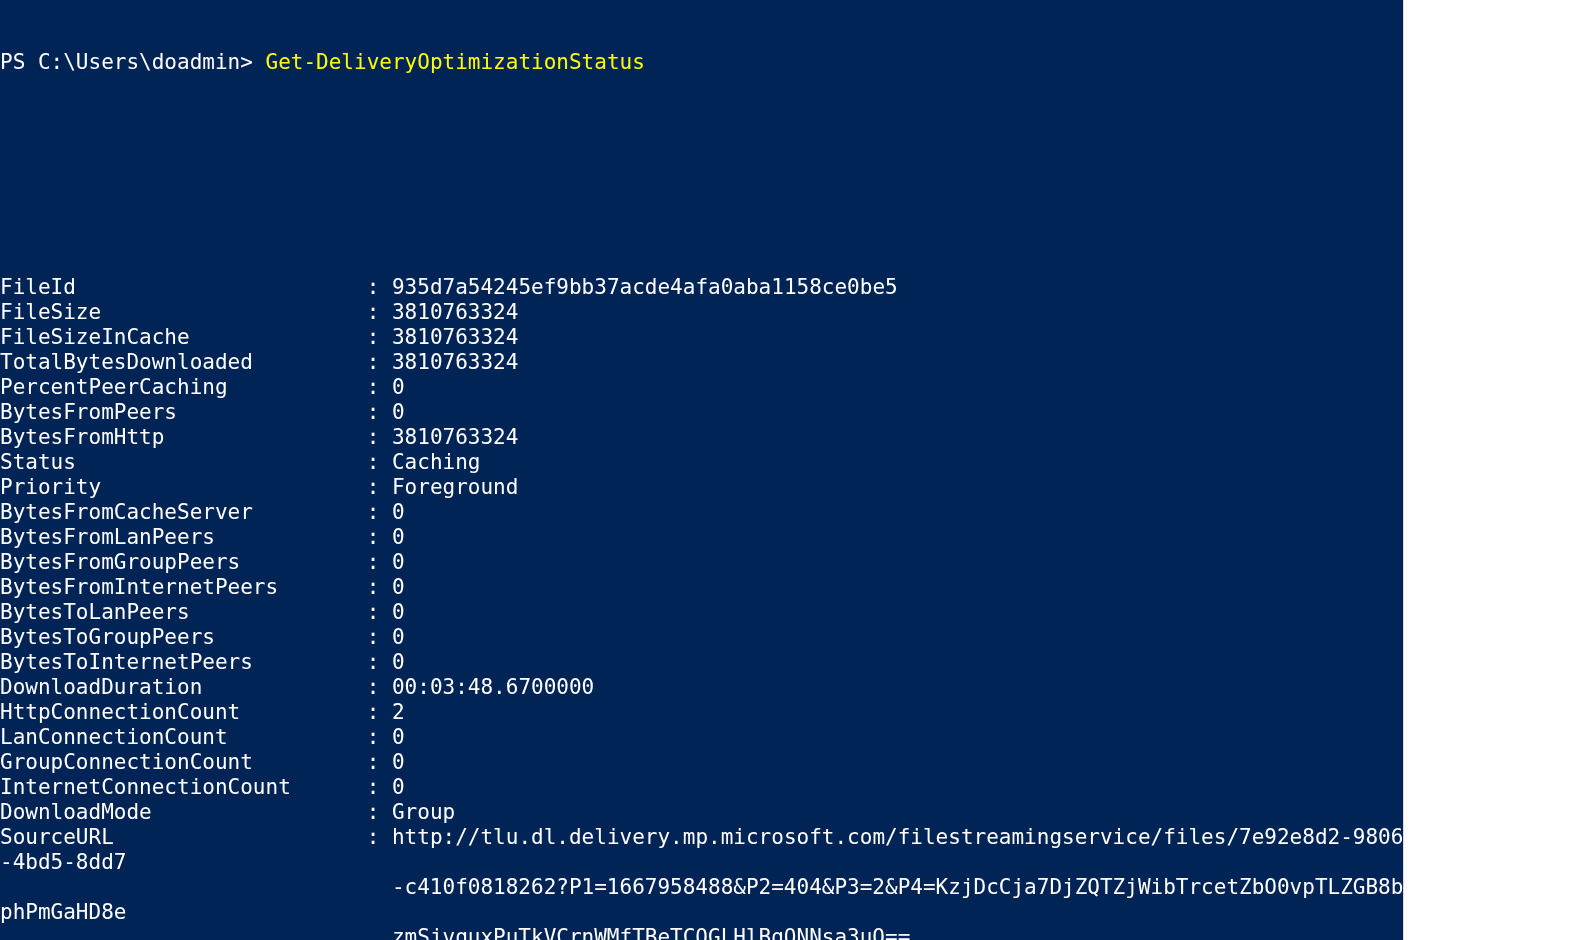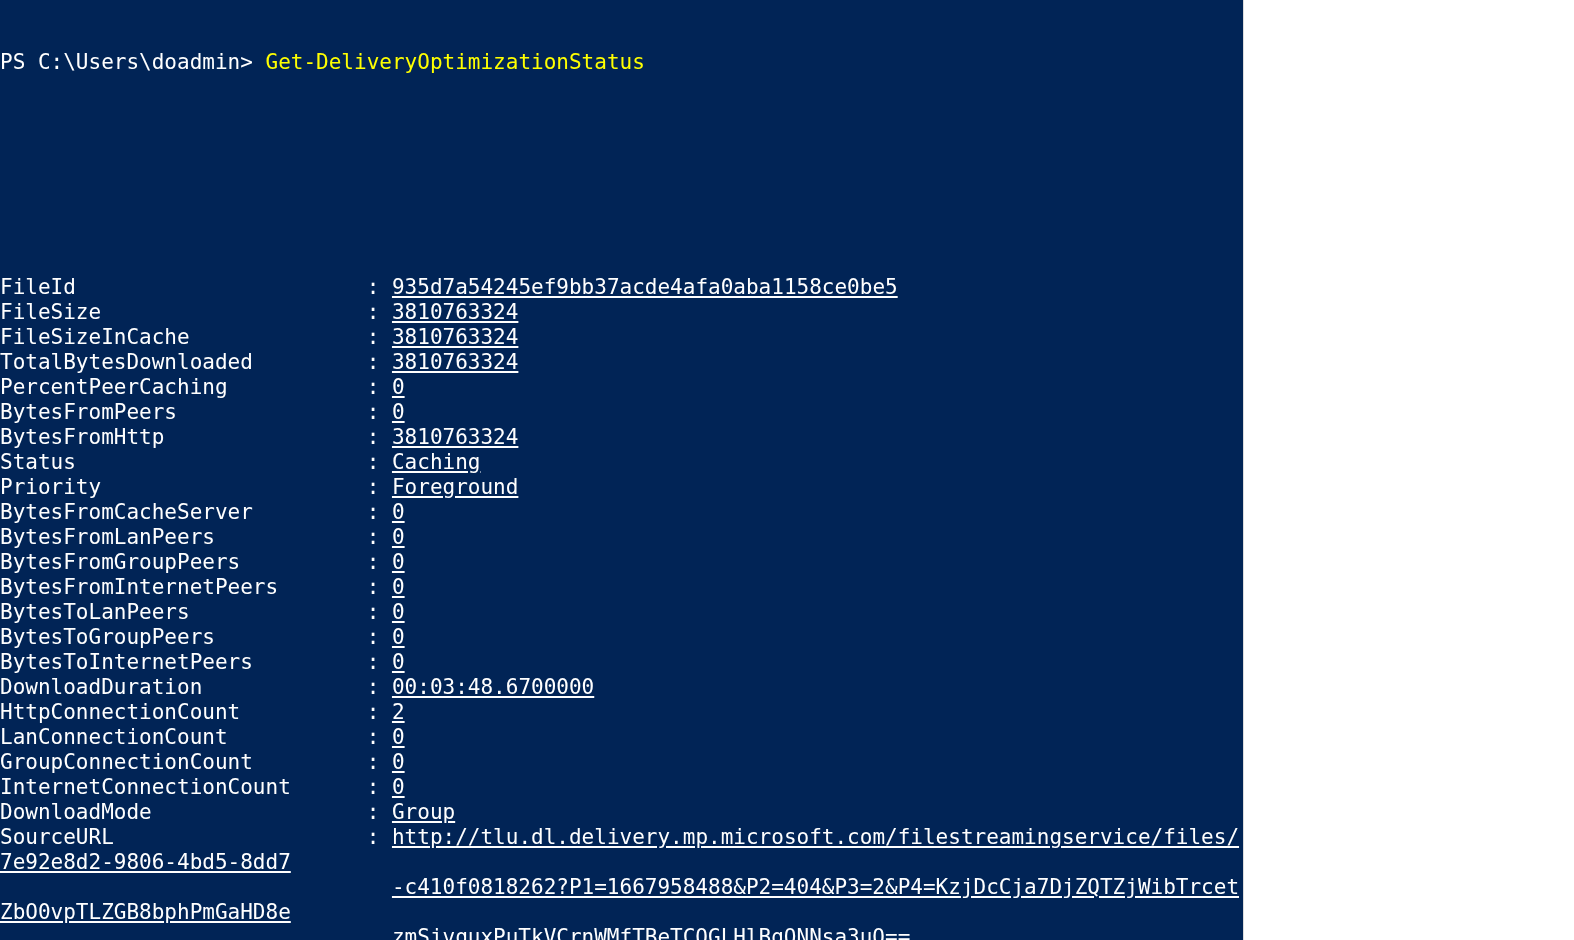--- a/index.html
+++ b/index.html
@@ -4,21 +4,21 @@
 <style>
   html, body {
     margin: 0;
     padding: 0;
     width: 1574px;
     height: 940px;
     background: #ffffff;
     overflow: hidden;
   }
   .terminal {
-    width: 1244px;
+    width: 1404px;
     height: 940px;
     background: #012456;
     color: #ffffff;
     font-family: Consolas, "Lucida Console", Menlo, Monaco, monospace;
     font-size: 21px;
     line-height: 25px;
     white-space: pre;
     box-sizing: border-box;
     padding: 0;
     overflow: hidden;
@@ -30,21 +30,21 @@
     top: 0;
     right: -14px;
     width: 14px;
     height: 100%;
     background: #f0f0f0;
     border-left: 1px solid #dcdcdc;
   }
   .prompt-prefix { color: #ffffff; }
   .prompt-cmd    { color: #ffff00; }
   .blank { height: 25px; }
-  .kv-row { display: block; text-decoration: underline; }
+  .kv-row { display: block; }
   .kv-label { display: inline-block; white-space: pre; }
   .kv-colon { display: inline-block; white-space: pre; }
   .kv-value { display: inline; white-space: pre-wrap; word-break: break-all; }
   .wrap-indent { display: inline-block; white-space: pre; }
   
   .right-blank {
     position: absolute;
     top: 0;
     left: 1418px;
     right: 0;

